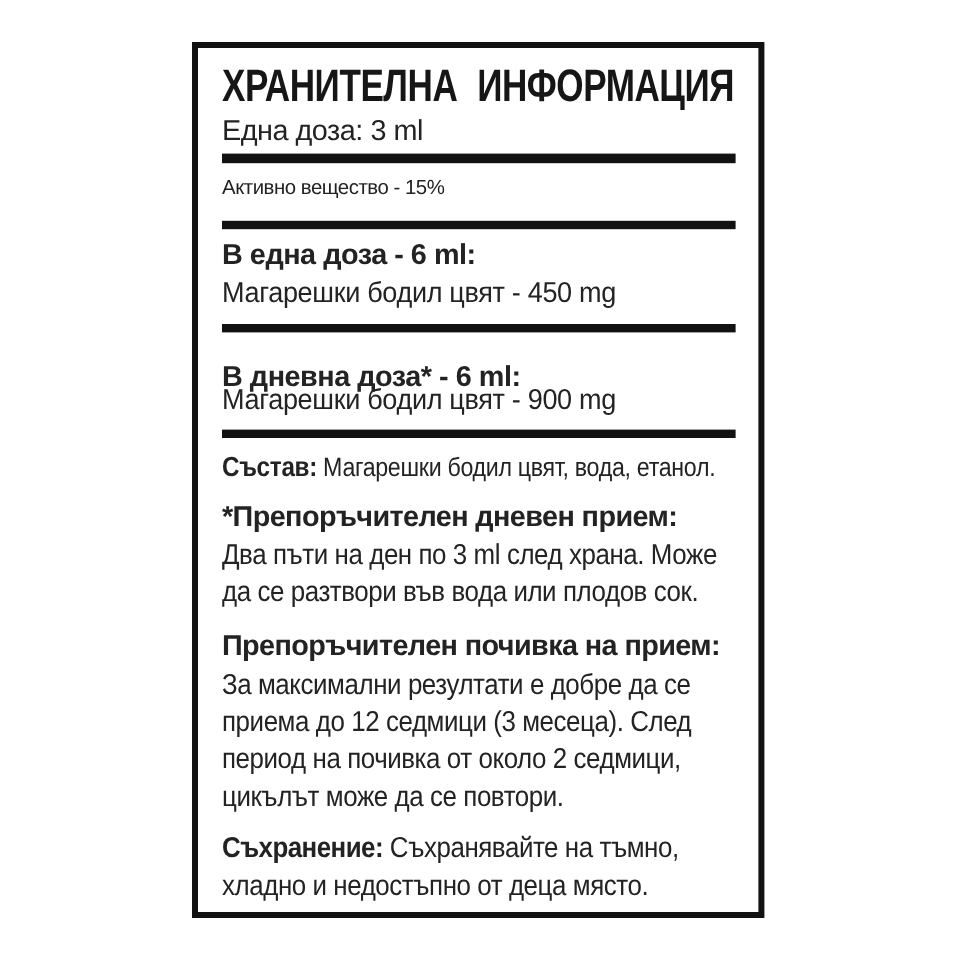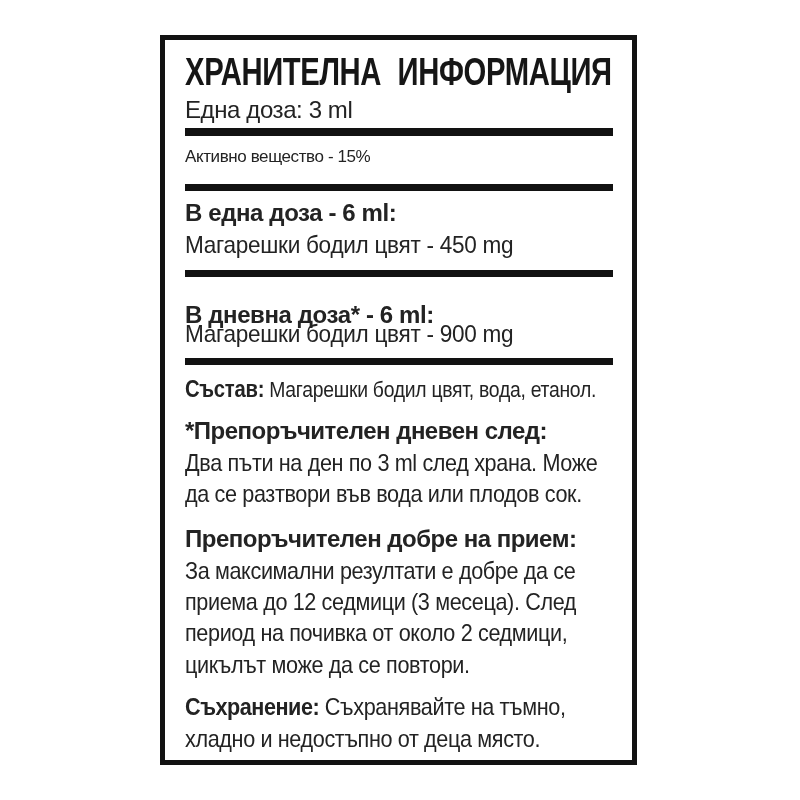--- a/index.html
+++ b/index.html
@@ -122,25 +122,25 @@
     <div class="subhead subhead-2 line">В дневна доза* - 6 ml:</div>
     <div class="value value-2 line">Магарешки бодил цвят - 900 mg</div>
 
     <div class="rule rule-4"></div>
 
     <div class="composition line">
       <b>Състав:</b>
       <span>Магарешки бодил цвят, вода, етанол.</span>
     </div>
 
-    <div class="para-head intake-head line">*Препоръчителен дневен след:</div>
+    <div class="para-head intake-head line">*Препоръчителен дневен прием:</div>
     <div class="para-line intake-l0 line">Два пъти на ден по 3 ml след храна. Може</div>
     <div class="para-line intake-l1 line">да се разтвори във вода или плодов сок.</div>
 
-    <div class="para-head period-head line">Препоръчителен добре на прием:</div>
+    <div class="para-head period-head line">Препоръчителен почивка на прием:</div>
     <div class="para-line period-l0 line">За максимални резултати е добре да се</div>
     <div class="para-line period-l1 line">приема до 12 седмици (3 месеца). След</div>
     <div class="para-line period-l2 line">период на почивка от около 2 седмици,</div>
     <div class="para-line period-l3 line">цикълът може да се повтори.</div>
 
     <div class="storage-l0 line">
       <b>Съхранение:</b>
       <span>Съхранявайте на тъмно,</span>
     </div>
     <div class="storage-l1 line">хладно и недостъпно от деца място.</div>

